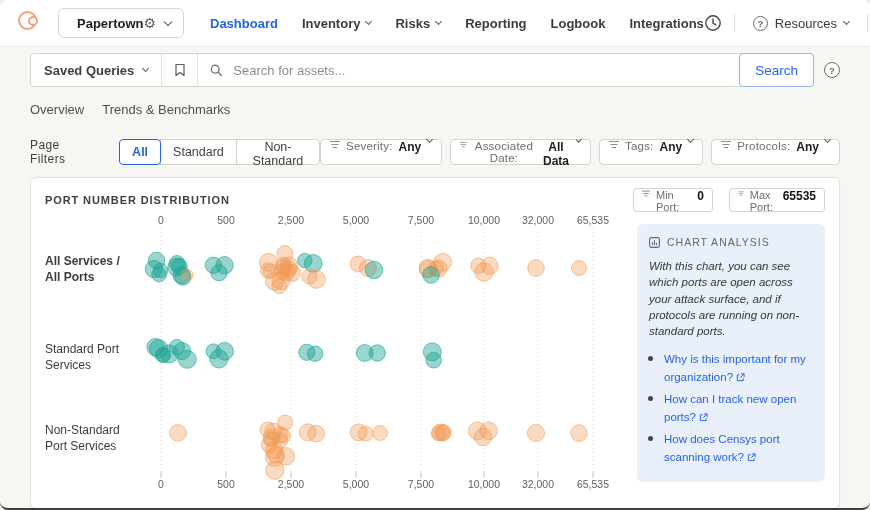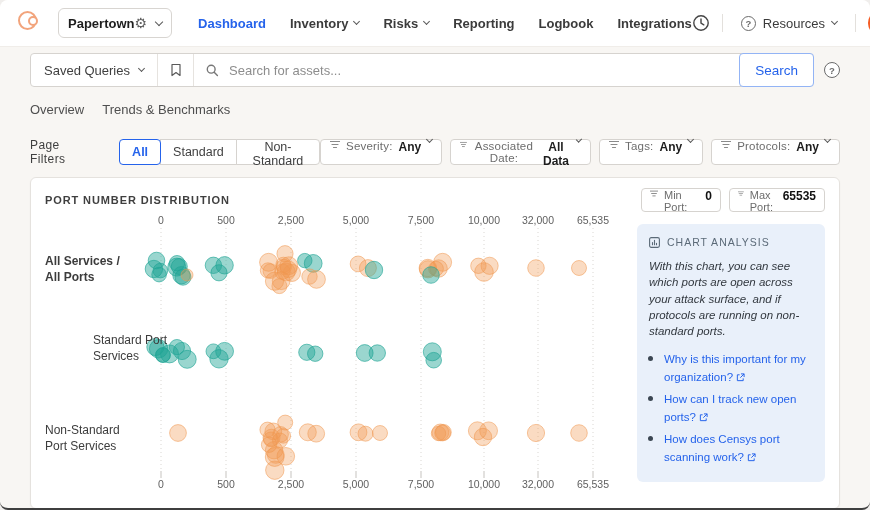--- a/index.html
+++ b/index.html
@@ -6,40 +6,40 @@
   *{box-sizing:border-box;font-family:"Liberation Sans","DejaVu Sans",sans-serif;}
   .app{position:relative;width:870px;height:510px;background:#f8f6f3;border-radius:8px;overflow:hidden;
        border-bottom:2px solid #3f3f3f;}
   [data-interactable="true"]{cursor:pointer;}
 
   
   .topnav{height:47px;background:#fff;display:flex;align-items:center;padding:0 18px;border-bottom:1px solid #f0ede9;}
   .logo{position:relative;width:28px;height:28px;margin-right:12px;flex:none;}
   .logo .ring-outer{position:absolute;left:0;top:2px;width:19px;height:19px;border:2.5px solid #f2a47c;border-radius:50%;}
   .logo .ring-inner{position:absolute;left:10px;top:7px;width:10px;height:10px;border:2.5px solid #f2a47c;border-radius:50%;background:#fff;}
-  .org-select{display:flex;align-items:center;width:126px;height:30px;background:#fff;border:1px solid #d8d5d1;border-radius:6px;padding:0 9px;}
+  .org-select{display:flex;align-items:center;width:126px;height:30px;background:#fff;border:1px solid #d8d5d1;border-radius:6px;padding:0 18px;}
   .org-name{font-size:13px;font-weight:700;color:#1d1d1d;}
   .org-icons{margin-left:auto;display:flex;align-items:center;gap:9px;}
   .gear{font-size:14px;color:#5f5f5f;line-height:1;}
   .chev{display:inline-block;width:6px;height:6px;border-right:1.6px solid #5a5a5a;border-bottom:1.6px solid #5a5a5a;transform:rotate(45deg);margin-top:-3px;}
   .chev.sm{width:5px;height:5px;}
   .nav-links{display:flex;align-items:center;gap:24px;margin-left:26px;}
   .nav-item{display:flex;align-items:center;gap:6px;font-size:13px;font-weight:600;color:#3b3b3b;background:none;border:none;padding:0;}
   .nav-item.active{color:#2563eb;}
   .nav-right{margin-left:auto;display:flex;align-items:center;gap:12px;}
   .icon-btn{background:none;border:none;display:flex;align-items:center;padding:0;}
   .vdiv{width:1px;height:18px;background:#e3e0dc;}
   .q-circle{display:inline-flex;align-items:center;justify-content:center;width:15px;height:15px;border:1.3px solid #6b6b6b;border-radius:50%;font-size:9.5px;font-weight:700;color:#6b6b6b;background:#fff;}
   .resources{display:flex;align-items:center;gap:7px;background:none;border:none;font-size:13px;font-weight:500;color:#3b3b3b;}
   .avatar{width:26px;height:26px;border-radius:50%;background:#f55b23;color:#fff;font-size:11px;font-weight:700;display:flex;align-items:center;justify-content:center;}
 
   
   .search-row{display:flex;align-items:center;margin:6px 30px 0;height:34px;gap:10px;}
   .search-bar{flex:1;display:flex;align-items:center;height:34px;background:#fff;border:1px solid #d6d3cf;border-radius:4px;}
-  .saved-queries{display:flex;align-items:center;gap:9px;padding:0 13px;height:100%;background:none;border:none;border-right:1px solid #e6e3df;font-size:13px;font-weight:400;color:#3f3f3f;}
+  .saved-queries{display:flex;align-items:center;gap:9px;padding:0 13px;height:100%;background:none;border:none;border-right:1px solid #e6e3df;font-size:13px;font-weight:700;color:#3f3f3f;}
   .bookmark-cell{width:36px;height:100%;display:flex;align-items:center;justify-content:center;background:none;border:none;border-right:1px solid #e6e3df;}
   .search-input-wrap{flex:1;display:flex;align-items:center;gap:8px;padding:0 12px;height:100%;}
   .search-input-wrap input{flex:1;border:none;outline:none;font-size:13px;color:#333;background:transparent;}
   .search-input-wrap input::placeholder{color:#8d8d8d;}
   .search-btn{height:34px;margin:-1px;padding:0 15px;background:#fff;border:1px solid #93b4f5;border-radius:4px;color:#2563eb;font-size:13.5px;font-weight:500;}
 
   
   .tabs-row{display:flex;align-items:flex-end;gap:18px;margin:15px 30px 0;}
   .tab{background:none;border:none;padding:0 0 8px;font-size:13px;color:#4f4f4f;border-bottom:2.5px solid transparent;}
   .tab.active{color:#141414;font-weight:700;border-bottom-color:#2563eb;}
@@ -59,21 +59,21 @@
 
   
   .panel{position:relative;margin:11px 30px 0;height:332px;background:#fff;border:1px solid #e5e2de;border-radius:6px;padding:10px 14px 6px;box-shadow:0 1px 2px rgba(0,0,0,.04);}
   .panel-header{display:flex;align-items:center;height:24px;}
   .panel-title{margin:0;font-size:11px;font-weight:700;letter-spacing:.9px;color:#3f3f3f;}
   .port-boxes{margin-left:auto;display:flex;gap:8px;}
   .port-box{height:24px;display:flex;align-items:flex-start;gap:6px;border:1px solid #d6d3cf;border-radius:4px;background:#fff;padding:0 8px;}
   .port-box .lbl{font-size:11px;color:#6d6d6d;}
   .port-box .val{font-size:12px;font-weight:700;color:#111;margin-left:auto;}
   .port-box.min{width:80px;}
-  .port-box.max{width:96px;}
+  .port-box.max{width:96px;margin-left:8px;}
 
   .chart-body{position:relative;height:288px;margin-top:2px;}
   .tick-label{position:absolute;transform:translateX(-50%);font-size:10.5px;color:#5f5f5f;white-space:nowrap;}
   #x-top .tick-label{top:0;}
   #x-bottom .tick-label{top:264px;}
   #plot{position:absolute;left:0;top:14px;}
   .row-label{position:absolute;left:0;width:106px;font-size:12px;color:#3c3c3c;line-height:1.35;white-space:pre-line;transform:translateY(-50%);}
   .row-label.bold{font-weight:700;}
 
   
@@ -353,21 +353,21 @@
           <circle cx="398.4" cy="204.3" r="7.9" fill="#f0984f" fill-opacity="0.35" stroke="#f0984f" stroke-opacity="0.53" stroke-width="1" data-interactable="true"></circle>
           <circle cx="432.4" cy="202.8" r="9.0" fill="#f0984f" fill-opacity="0.35" stroke="#f0984f" stroke-opacity="0.53" stroke-width="1" data-interactable="true"></circle>
           <circle cx="443.6" cy="202.8" r="8.9" fill="#f0984f" fill-opacity="0.35" stroke="#f0984f" stroke-opacity="0.53" stroke-width="1" data-interactable="true"></circle>
           <circle cx="438.0" cy="209.0" r="8.7" fill="#f0984f" fill-opacity="0.35" stroke="#f0984f" stroke-opacity="0.53" stroke-width="1" data-interactable="true"></circle>
           <circle cx="491.0" cy="205.0" r="8.6" fill="#f0984f" fill-opacity="0.35" stroke="#f0984f" stroke-opacity="0.53" stroke-width="1" data-interactable="true"></circle>
           <circle cx="534.0" cy="205.0" r="8.3" fill="#f0984f" fill-opacity="0.35" stroke="#f0984f" stroke-opacity="0.53" stroke-width="1" data-interactable="true"></circle>
         </svg>
       <div id="row-labels" data-interactable="false">
           <div class="row-label bold" data-interactable="false" style="top: 55px;">All Services /
 All Ports</div>
-          <div class="row-label" data-interactable="false" style="top: 134px; margin-left: 48px;">Standard Port
+          <div class="row-label" data-interactable="false" style="top: 143px;">Standard Port
 Services</div>
           <div class="row-label" data-interactable="false" style="top: 224px;">Non-Standard
 Port Services</div>
         </div>
       <div id="x-bottom" data-interactable="false">
           <span class="tick-label" data-interactable="false" style="left: 116px;">0</span>
           <span class="tick-label" data-interactable="false" style="left: 181px;">500</span>
           <span class="tick-label" data-interactable="false" style="left: 246px;">2,500</span>
           <span class="tick-label" data-interactable="false" style="left: 311px;">5,000</span>
           <span class="tick-label" data-interactable="false" style="left: 376px;">7,500</span>

